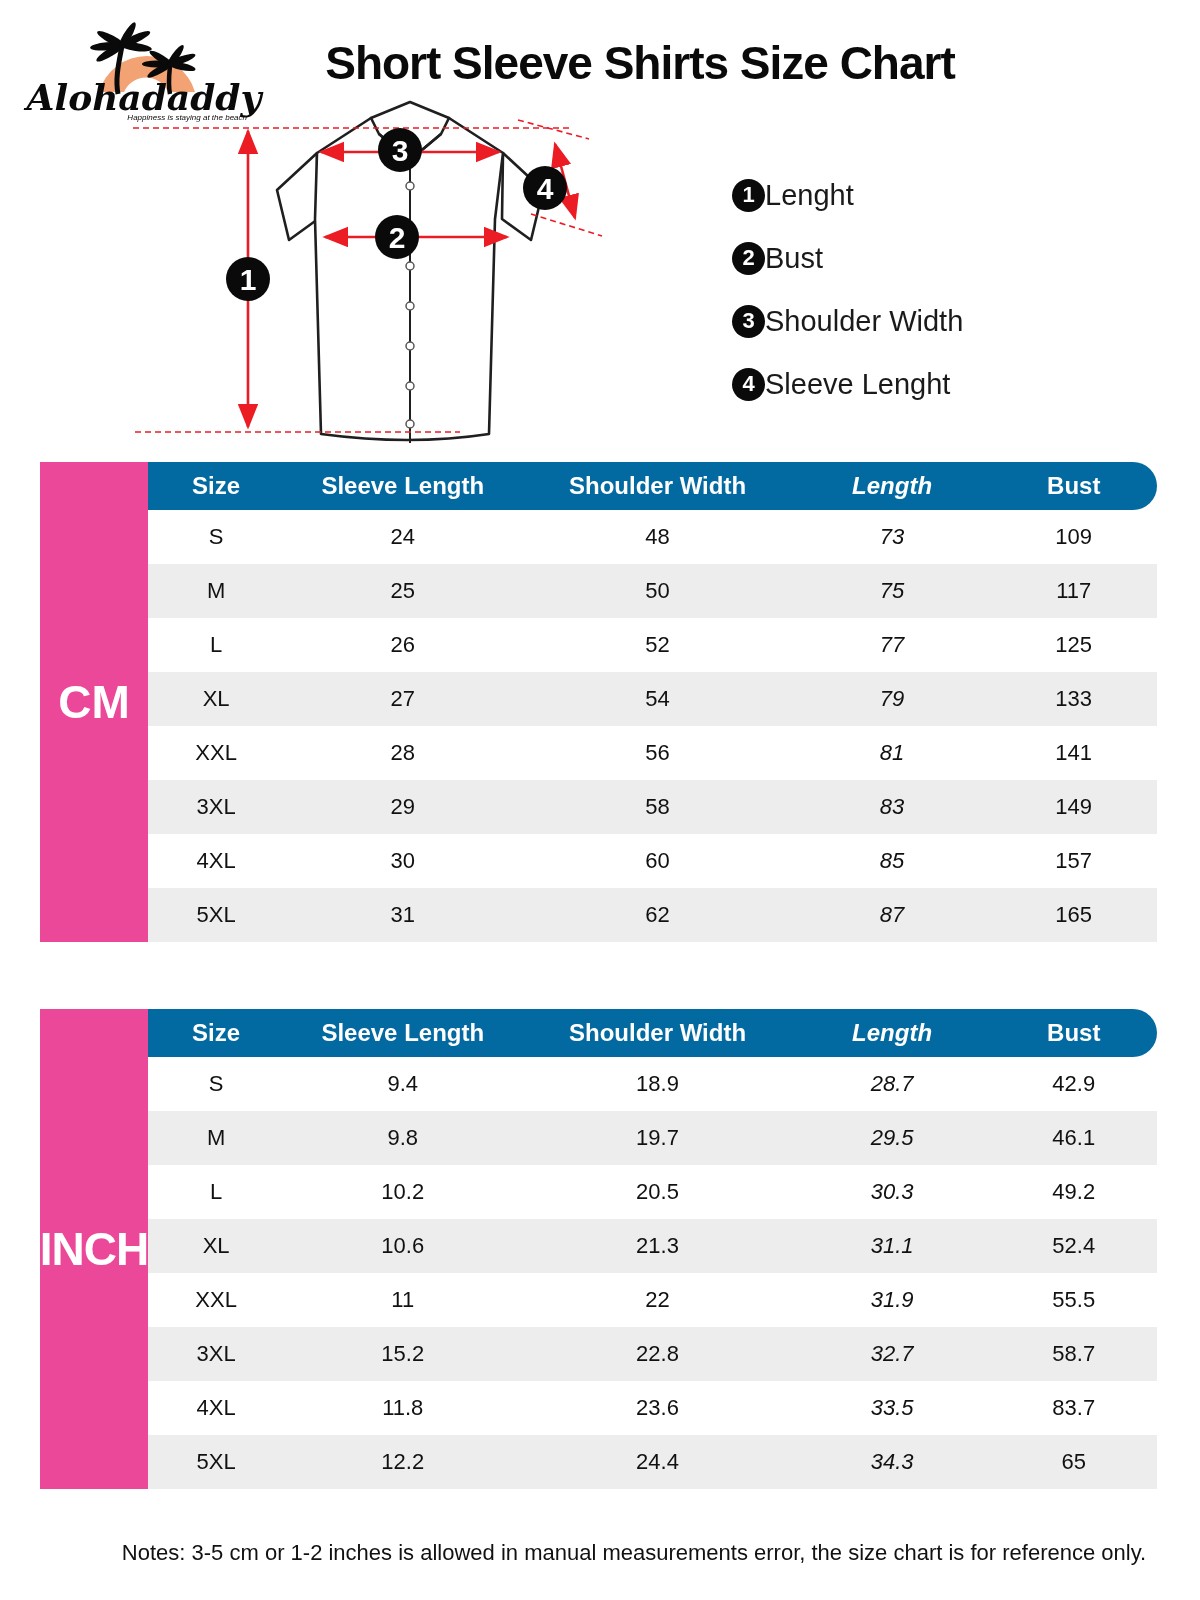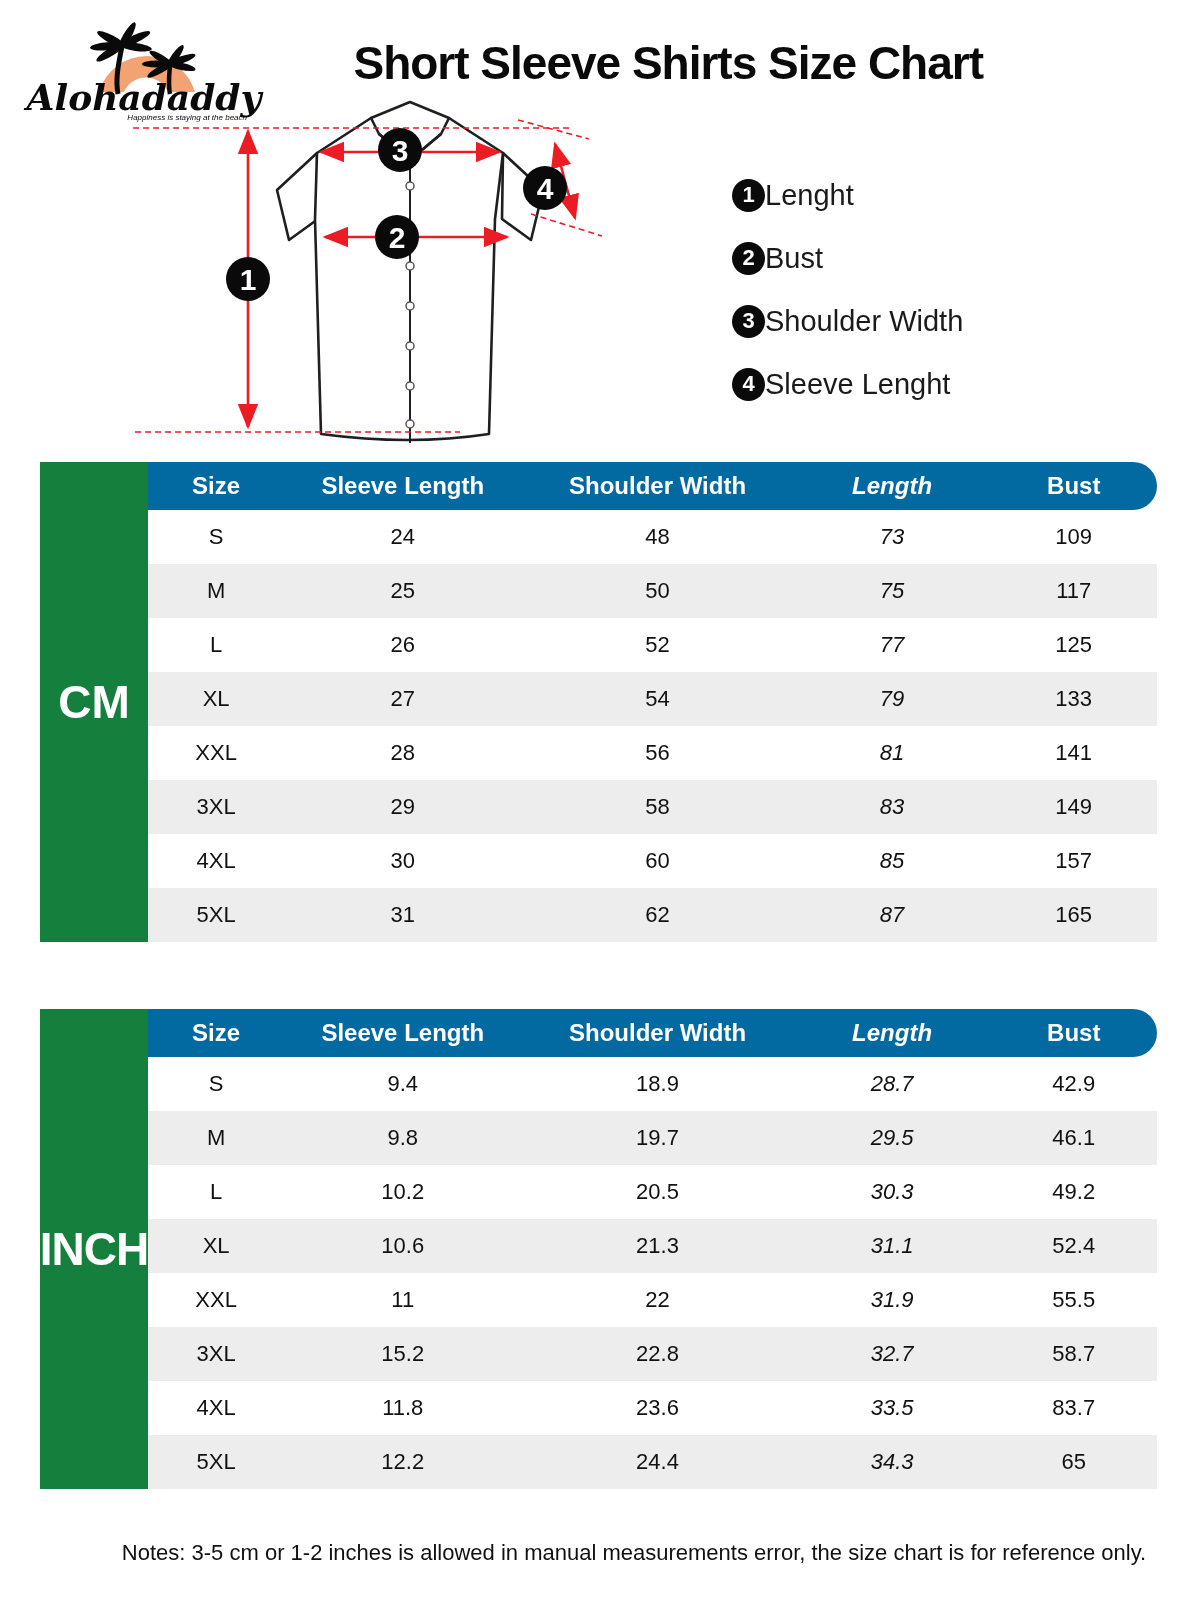--- a/index.html
+++ b/index.html
@@ -5,40 +5,40 @@
   * { margin:0; padding:0; box-sizing:border-box; }
   body { background:#fff; }
   .page {
     position:relative; width:1200px; height:1600px; background:#ffffff;
     font-family:"Liberation Sans", sans-serif; color:#111; overflow:hidden;
   }
   
   .logo { position:absolute; left:22px; top:4px; width:250px; height:120px; }
   
   .title {
-    position:absolute; left:263px; top:36px; width:720px; text-align:right;
+    position:absolute; left:280px; top:36px; width:720px; text-align:center;
     font-size:46px; font-weight:bold; letter-spacing:-1px; color:#0a0a0a;
   }
   
   .diagram { position:absolute; left:125px; top:98px; width:495px; height:352px; }
   
   .legend { position:absolute; left:732px; top:178px; }
   .legend-item { display:flex; align-items:center; margin-bottom:29px; height:34px; }
   .legend-badge {
     width:33px; height:33px; border-radius:50%; background:#0a0a0a; color:#fff;
     display:flex; align-items:center; justify-content:center;
     font-size:22px; font-weight:bold; flex:0 0 33px;
   }
   .legend-label { font-size:29px; color:#1a1a1a; }
   
   .size-table { position:absolute; left:40px; width:1117px; }
   .size-table.cm   { top:462px; }
   .size-table.inch { top:1009px; }
   .unit-bar {
-    position:absolute; left:0; top:0; bottom:0; width:108px; background:#15803d;
+    position:absolute; left:0; top:0; bottom:0; width:108px; background:#ec4899;
     color:#fff; font-weight:bold; display:flex; align-items:center; justify-content:center;
   }
   .cm .unit-bar   { font-size:46px; }
   .inch .unit-bar { font-size:46px; letter-spacing:-1px; }
   .table-header {
     height:48px; background:#0369a1; border-radius:0 26px 26px 0;
     display:flex; align-items:center; padding-left:108px;
     color:#fff; font-weight:bold; font-size:24px;
   }
   .table-body { margin-left:108px; }

